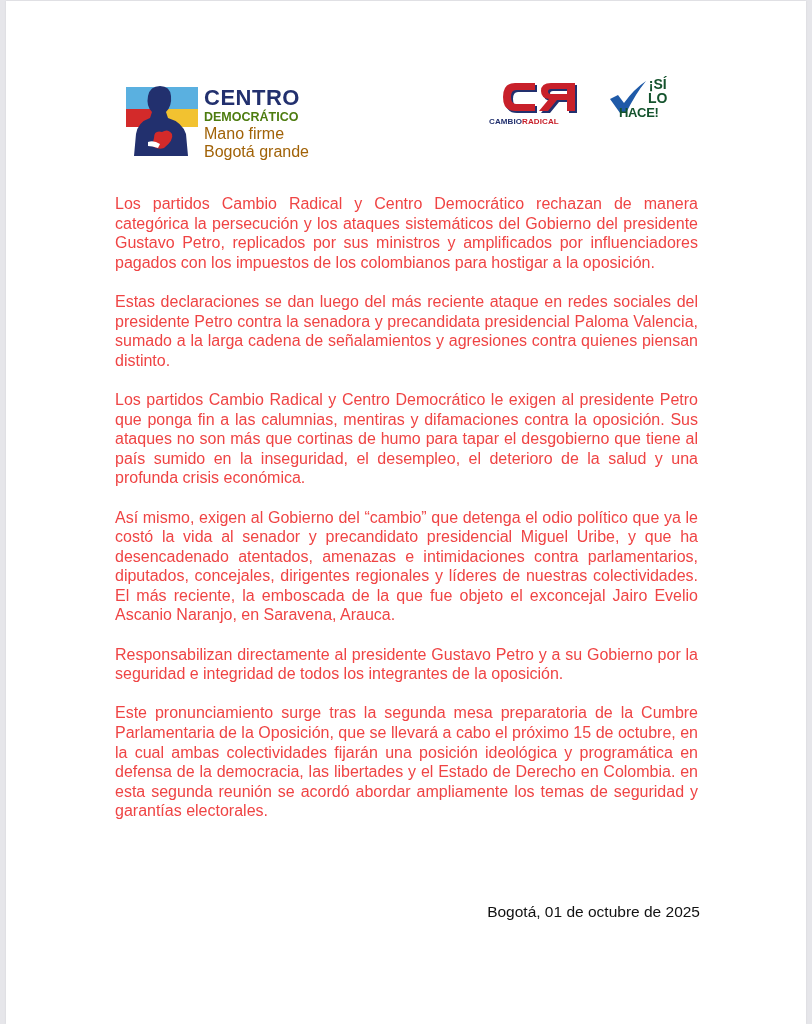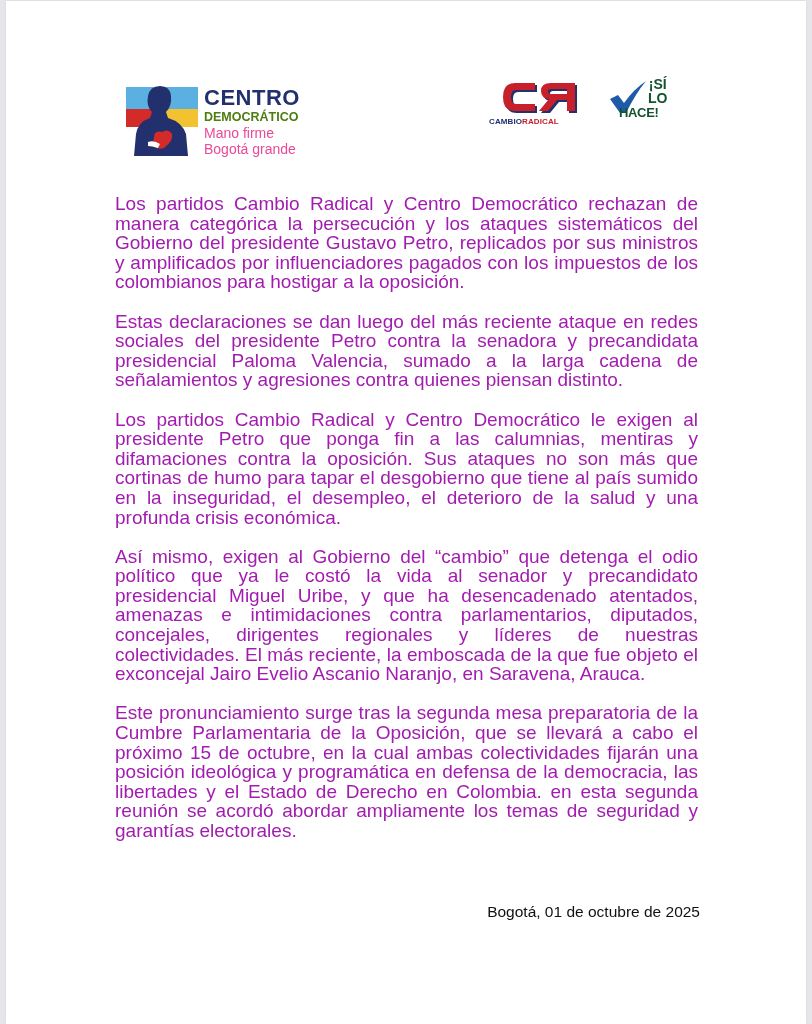--- a/index.html
+++ b/index.html
@@ -18,21 +18,21 @@
     }
     
     .logo-cd {
       position: absolute; left: 118px; top: 57px;
       width: 200px; height: 76px; margin-top: 24px;
     }
     .logo-cd svg.emblem { position: absolute; left: 0; top: 0; }
     .cd-text { position: absolute; left: 80px; top: 5px; line-height: 1; }
     .cd-centro { font-weight: 700; font-size: 22px; color: #22306e; letter-spacing: 0.5px; display: block; }
     .cd-democratico { font-weight: 700; font-size: 12.5px; color: #4d7c0f; display: block; margin-top: 2px; }
-    .cd-slogan1, .cd-slogan2 { font-size: 14px; color: #ec4899; display: block; margin-top: 2px; }
+    .cd-slogan1, .cd-slogan2 { font-size: 16px; color: #a16207; display: block; margin-top: 2px; }
 
     .logo-cr {
       position: absolute; left: 483px; top: 76px;
       width: 100px; height: 50px;
     }
     .cr-caption {
       position: absolute; left: 0; top: 40px; width: 100px;
       font-size: 8px; font-weight: 700; letter-spacing: 0.1px; text-align: left;
       white-space: nowrap;
     }
@@ -53,21 +53,21 @@
     .silo-text .l2 { font-size: 14px; margin-left: 6px; }
     .silo-text .l3 { font-size: 13px; margin-left: -32px; margin-top: 1px; letter-spacing: -0.3px; }
 
     
     .title {
       position: absolute; left: 0; top: 156px; width: 800px;
       text-align: center; font-weight: 700; font-size: 15.5px; color: #111;
     }
     .content {
       position: absolute; left: 109px; top: 193px; width: 583px;
-      font-size: 19px; line-height: 19.6px; color: #a21caf;
+      font-size: 16px; line-height: 19.6px; color: #ef4444;
       text-align: justify;
     }
     .content p { margin: 0 0 19.6px 0; }
     .signoff {
       position: absolute; right: 106px; top: 902px;
       font-weight: 400; font-size: 15.5px; color: #111;
     }
   </style>
 </head>
 <body>
@@ -115,17 +115,18 @@
       <span class="l3">HACE!</span>
     </div>
   </div>
 
 
   <div class="content">
     <p>Los partidos Cambio Radical y Centro Democrático rechazan de manera categórica la persecución y los ataques sistemáticos del Gobierno del presidente Gustavo Petro, replicados por sus ministros y amplificados por influenciadores pagados con los impuestos de los colombianos para hostigar a la oposición.</p>
     <p>Estas declaraciones se dan luego del más reciente ataque en redes sociales del presidente Petro contra la senadora y precandidata presidencial Paloma Valencia, sumado a la larga cadena de señalamientos y agresiones contra quienes piensan distinto.</p>
     <p>Los partidos Cambio Radical y Centro Democrático le exigen al presidente Petro que ponga fin a las calumnias, mentiras y difamaciones contra la oposición. Sus ataques no son más que cortinas de humo para tapar el desgobierno que tiene al país sumido en la inseguridad, el desempleo, el deterioro de la salud y una profunda crisis económica.</p>
     <p>Así mismo, exigen al Gobierno del “cambio” que detenga el odio político que ya le costó la vida al senador y precandidato presidencial Miguel Uribe, y que ha desencadenado atentados, amenazas e intimidaciones contra parlamentarios, diputados, concejales, dirigentes regionales y líderes de nuestras colectividades. El más reciente, la emboscada de la que fue objeto el exconcejal Jairo Evelio Ascanio Naranjo, en Saravena, Arauca.</p>
+    <p>Responsabilizan directamente al presidente Gustavo Petro y a su Gobierno por la seguridad e integridad de todos los integrantes de la oposición.</p>
     <p>Este pronunciamiento surge tras la segunda mesa preparatoria de la Cumbre Parlamentaria de la Oposición, que se llevará a cabo el próximo 15 de octubre, en la cual ambas colectividades fijarán una posición ideológica y programática en defensa de la democracia, las libertades y el Estado de Derecho en Colombia. en esta segunda reunión se acordó abordar ampliamente los temas de seguridad y garantías electorales.</p>
   </div>
 
   <div class="signoff">Bogotá, 01 de octubre de 2025</div>
 </div>
 
 </body></html>

